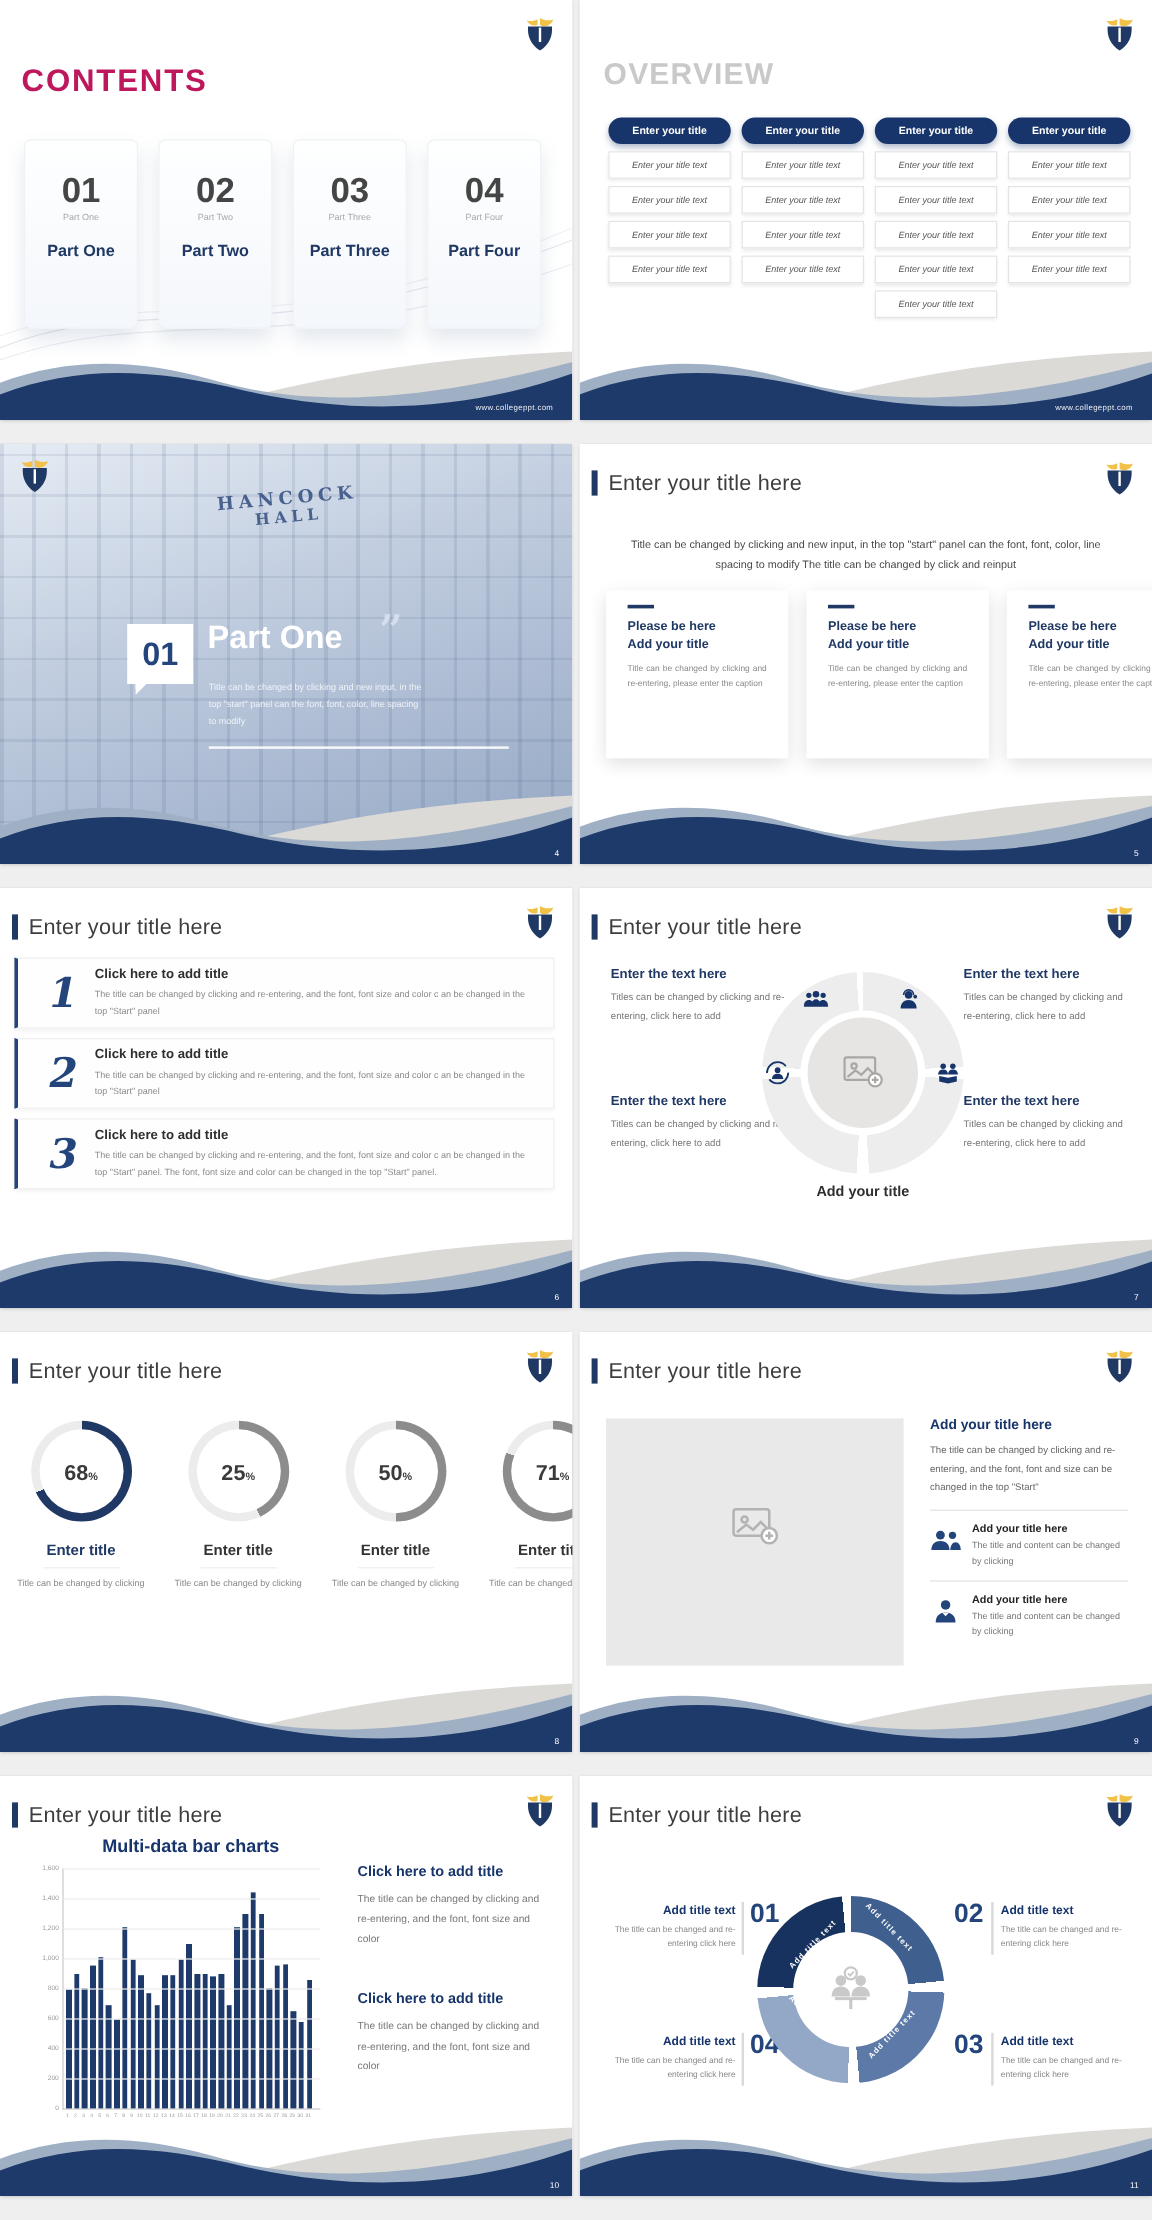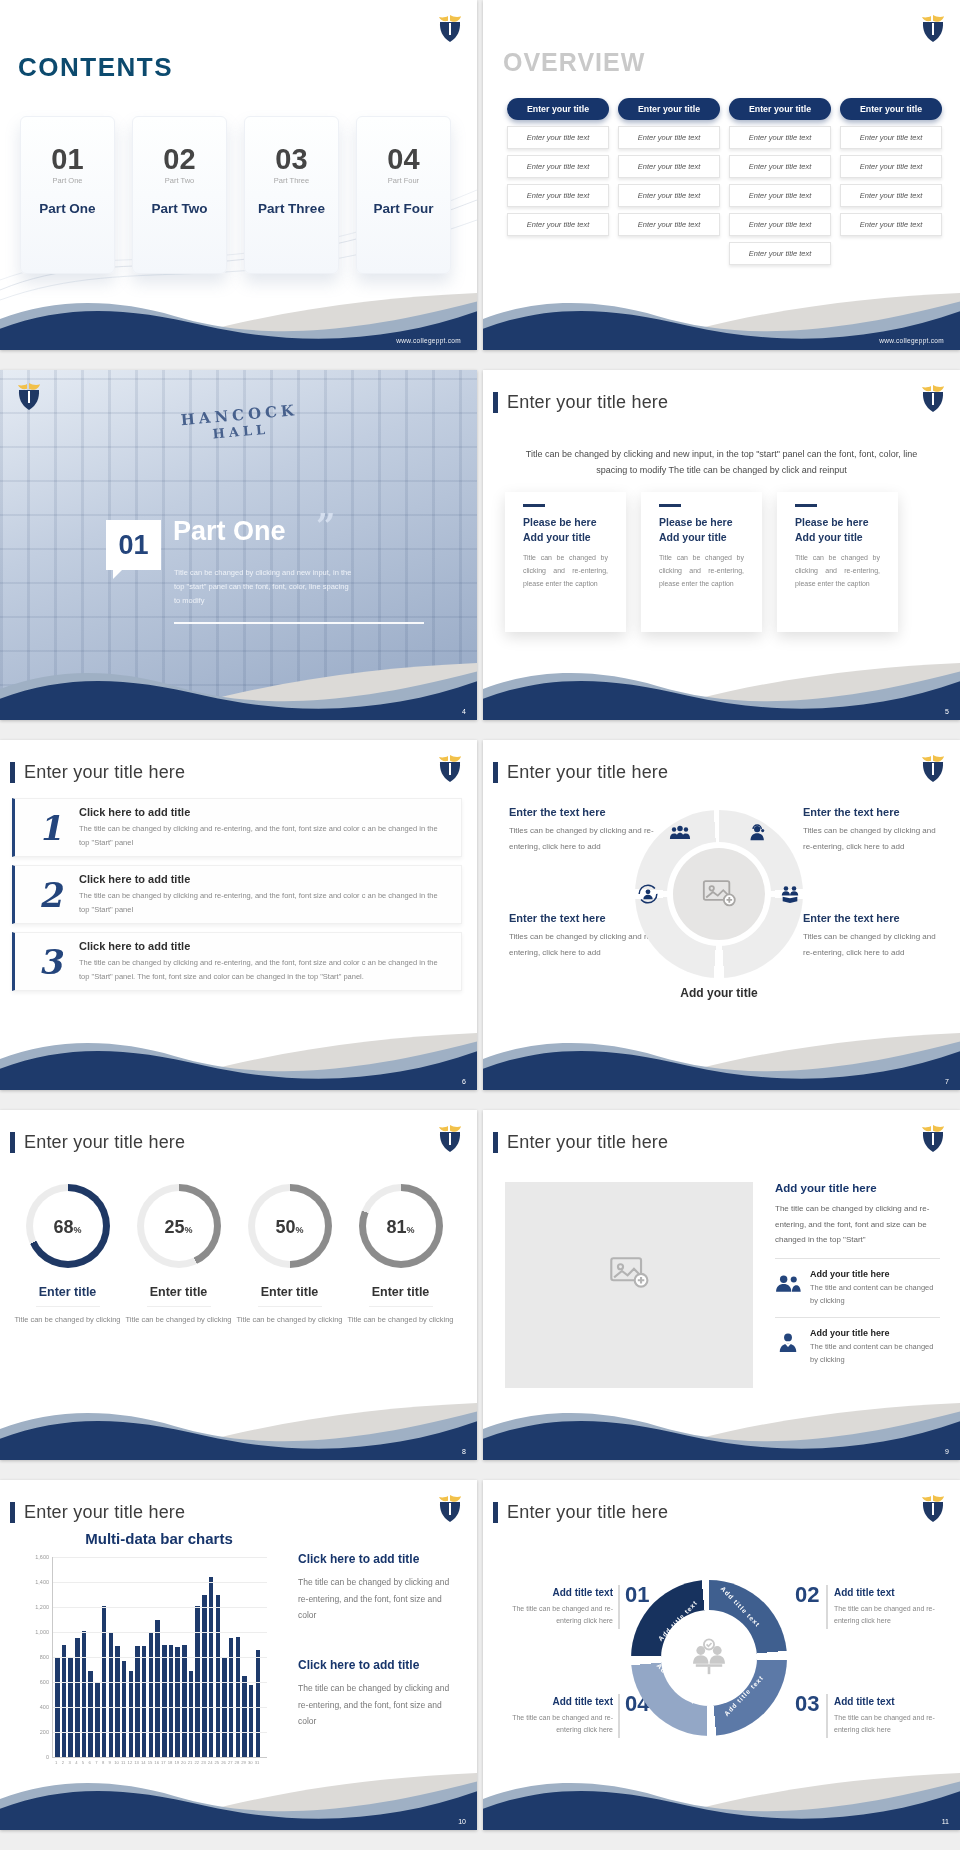--- a/index.html
+++ b/index.html
@@ -10,21 +10,21 @@
   .wave{position:absolute;left:0;right:0;bottom:0;height:60px;z-index:3;pointer-events:none;}
   .pageno{position:absolute;right:11px;bottom:5px;color:#fff;font-size:7px;z-index:5;}
   .site{position:absolute;right:16px;bottom:6px;color:rgba(255,255,255,.92);font-size:6.5px;z-index:5;letter-spacing:.3px;}
   .logo{position:absolute;top:12px;right:14px;width:26px;height:32px;z-index:6;}
   .logo svg{width:100%;height:100%;}
   .hd{position:absolute;top:22px;left:10px;display:flex;align-items:flex-start;gap:9px;z-index:4;}
   .hd .bar{width:5px;height:21px;background:#1f3864;}
   .hd .t{font-size:18px;color:#3d3d3d;letter-spacing:.2px;}
   .z{position:absolute;z-index:4;}
   
-  .s1-title{left:18px;top:52px;font-size:26px;font-weight:bold;color:#0c4a6e;letter-spacing:1.5px;}
+  .s1-title{left:18px;top:52px;font-size:26px;font-weight:bold;color:#be185d;letter-spacing:1.5px;}
   .s1-cards{left:20px;top:116px;display:flex;gap:17px;}
   .s1-card{width:93px;height:156px;border-radius:6px;background:linear-gradient(180deg,#feffff,#f4f7fb);
            border:1px solid #eef1f6;box-shadow:0 9px 16px rgba(120,140,170,.20);text-align:center;}
   .s1-num{font-size:29px;font-weight:bold;color:#454545;margin-top:28px;line-height:1;}
   .s1-sub{font-size:7.5px;color:#a8a8a8;margin-top:2px;}
   .s1-label{font-size:13.5px;font-weight:bold;color:#1f3864;margin-top:16px;}
   .mesh{position:absolute;left:0;right:0;bottom:40px;height:130px;z-index:1;pointer-events:none;}
   
   .s2-title{left:20px;top:48px;font-size:25px;font-weight:bold;color:#c9c9c9;letter-spacing:1px;}
   .s2-cols{left:24px;top:98px;display:flex;gap:9px;}
@@ -47,21 +47,21 @@
   .s3-badge{left:106px;top:150px;width:55px;height:50px;background:#fff;display:flex;align-items:center;justify-content:center;
             font-size:27px;font-weight:bold;color:#24457c;z-index:4;}
   .s3-badge::after{content:"";position:absolute;left:7px;bottom:-9px;border:5px solid transparent;border-top-color:#fff;border-left-color:#fff;}
   .s3-head{left:173px;top:146px;font-size:27px;font-weight:bold;color:#fff;z-index:4;}
   .s3-quote{left:316px;top:136px;font-size:34px;color:#d4deee;font-family:"DejaVu Serif",serif;font-weight:bold;z-index:4;}
   .s3-body{left:174px;top:196px;width:180px;font-size:7.5px;color:#eef2f8;line-height:1.85;z-index:4;}
   .s3-line{left:174px;top:252px;width:250px;height:2px;background:rgba(255,255,255,.92);z-index:4;}
   
   .s4-intro{left:28px;top:76px;width:421px;text-align:center;font-size:9px;color:#4a4a4a;line-height:1.8;}
   .s4-cards{left:22px;top:122px;display:flex;gap:15px;}
-  .s4-card{width:121px;height:128px;background:#fff;box-shadow:0 5px 14px rgba(0,0,0,.13);padding:12px 0 0 0;}
+  .s4-card{width:152px;height:128px;background:#fff;box-shadow:0 5px 14px rgba(0,0,0,.13);padding:12px 0 0 0;}
   .s4-in{padding:0 18px;}
   .s4-dash{width:22px;height:3px;background:#1f3864;margin-bottom:8px;}
   .s4-t{font-size:10.5px;font-weight:bold;color:#1f3864;line-height:1.4;}
   .s4-cap{margin-top:8px;font-size:7px;color:#8a8a8a;line-height:1.85;text-align:justify;}
   
   .s5-items{left:12px;top:58px;right:15px;display:flex;flex-direction:column;gap:8px;}
   .s5-it{background:#fefefe;border:1px solid #f0f0f0;border-left:3px solid #24457c;box-shadow:0 2px 4px rgba(0,0,0,.06);
          display:flex;align-items:center;padding:7px 12px;}
   .s5-num{width:52px;flex:none;font-family:"DejaVu Serif",serif;font-style:italic;font-weight:bold;
           font-size:34px;color:#24457c;text-align:center;line-height:1;}
@@ -74,21 +74,21 @@
   .ring6{left:152px;top:70px;width:168px;height:168px;}
   .ring6 .track{position:absolute;inset:0;border-radius:50%;
     background:conic-gradient(#ededed 0 24%,#fff 24% 26%,#ededed 26% 49%,#fff 49% 51%,#ededed 51% 74%,#fff 74% 76%,#ededed 76% 99%,#fff 99% 100%);}
   .ring6 .hole{position:absolute;inset:32px;border-radius:50%;background:#fff;}
   .ring6 .core{position:absolute;inset:38px;border-radius:50%;background:#e6e5e4;display:flex;align-items:center;justify-content:center;color:#a9a7a5;}
   .ring6 .core svg{width:34px;height:30px;}
   .ring-ic{position:absolute;width:22px;height:20px;color:#17356b;}
   .ring-ic svg{width:100%;height:100%;fill:currentColor;}
   .s6-center{left:152px;top:246px;width:168px;text-align:center;font-size:12px;font-weight:bold;color:#2f2f2f;}
   
-  .s7-row{left:12px;top:74px;display:flex;}
+  .s7-row{left:12px;top:74px;display:flex;gap:20px;}
   .s7-cell{width:111px;text-align:center;}
   .donut{position:relative;width:84px;height:84px;margin:0 auto;border-radius:50%;}
   .donut .hole{position:absolute;inset:7px;border-radius:50%;background:#fff;display:flex;align-items:baseline;justify-content:center;}
   .donut .v{font-size:18px;font-weight:bold;color:#3a3a3a;margin-top:26px;}
   .donut .pc{font-size:9px;font-weight:bold;color:#3a3a3a;}
   .s7-label{margin-top:17px;font-size:12.5px;font-weight:bold;}
   .s7-hr{width:64px;border-top:1px solid #eee;margin:7px auto 6px;}
   .s7-cap{font-size:7.5px;color:#888;line-height:1.75;}
   
   .s8-img{left:22px;top:72px;width:248px;height:206px;background:#e9e9e9;}
@@ -453,21 +453,21 @@
               <span class="pc">%</span>
             </div>
           </div>
           <div class="s7-label" style="color:#333333;">Enter title</div>
           <div class="s7-hr"></div>
           <div class="s7-cap">Title can be changed by clicking</div>
         </div>
         <div class="s7-cell">
           <div class="donut" style="background:conic-gradient(#8c8c8c 0 81%, #ececec 81% 100%);">
             <div class="hole">
-              <span class="v">81</span>
+              <span class="v">71</span>
               <span class="pc">%</span>
             </div>
           </div>
           <div class="s7-label" style="color:#333333;">Enter title</div>
           <div class="s7-hr"></div>
           <div class="s7-cap">Title can be changed by clicking</div>
         </div>
       </div>
     <div class="wave"><svg viewBox="0 0 477 62" preserveAspectRatio="none" width="100%" height="100%">
  <path d="M140,62 C260,22 370,8 477,3 L477,62 Z" fill="#dcdad7"></path>

